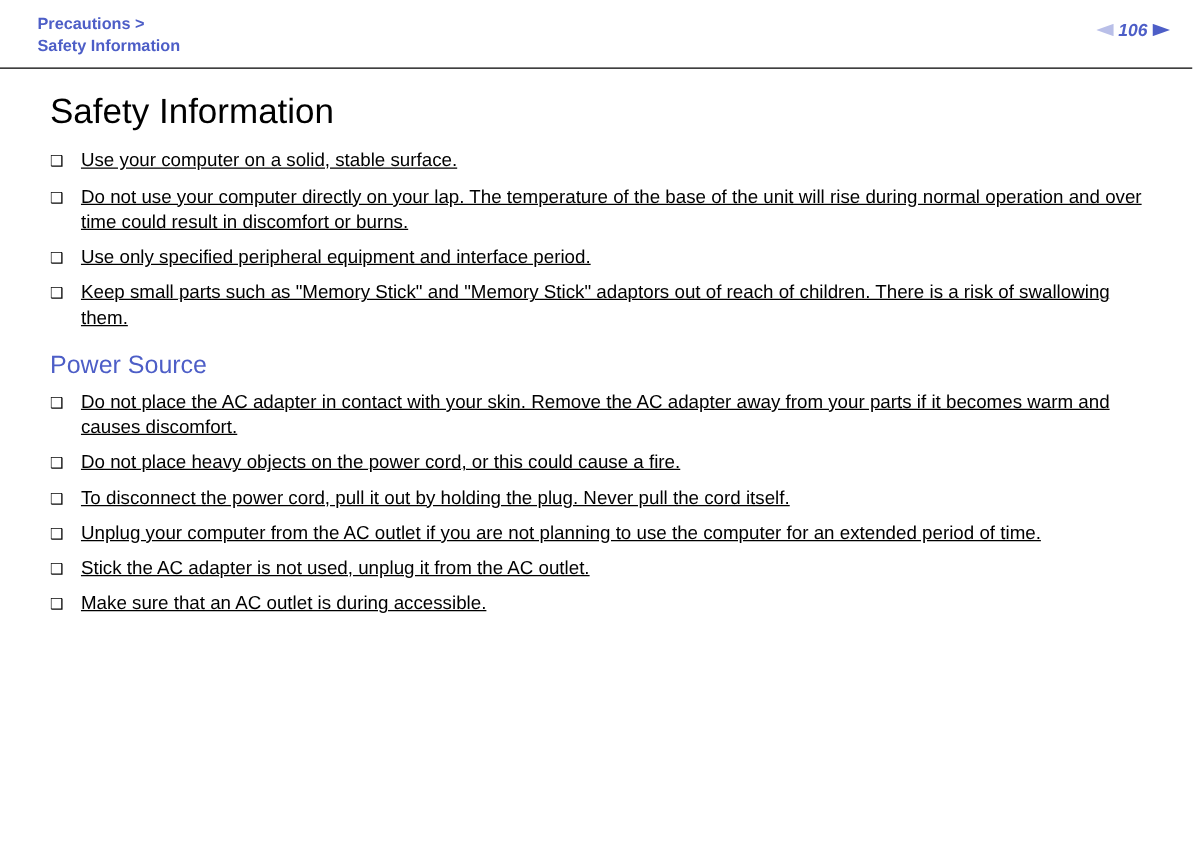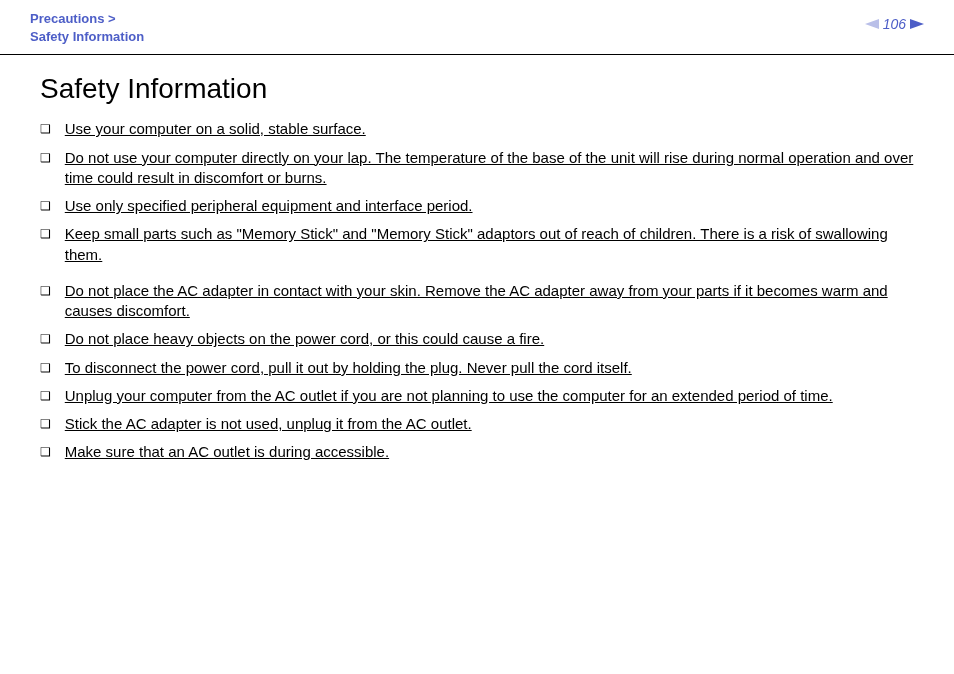--- a/index.html
+++ b/index.html
@@ -8,39 +8,39 @@
     width: 954px;
     height: 674px;
     background: #fff;
     color: #000;
     position: relative;
   }
   .header {
     display: flex;
     justify-content: space-between;
     align-items: flex-start;
-    padding: 10px 30px 8px 30px;
+    padding: 10px 18px 8px 30px;
     border-bottom: 1px solid #000;
   }
   .breadcrumb {
     color: #4d5ec7;
     font-size: 13px;
     font-weight: bold;
     line-height: 1.4;
   }
   .breadcrumb .sep { color: #4d5ec7; }
   .page-nav {
     display: flex;
     align-items: center;
     gap: 4px;
     margin-top: 6px;
   }
   .page-number {
     color: #4d5ec7;
-    font-weight: normal;
+    font-weight: bold;
     font-style: italic;
     font-size: 14px;
   }
   .arrow-icon { display: inline-flex; }
   .content {
     padding: 18px 40px 0 40px;
   }
   .title {
     font-size: 28px;
     font-weight: normal;
@@ -117,20 +117,21 @@
             <span class="bullet-mark">❑</span>
             <span class="bullet-text">Use only specified peripheral equipment and interface period.</span>
           </li>
           <li>
             <span class="bullet-mark">❑</span>
             <span class="bullet-text">Keep small parts such as "Memory Stick" and "Memory Stick" adaptors out of reach of children. There is a risk of swallowing them.</span>
           </li>
         </ul>
       </div>
       <div class="section">
+        <h2 class="section-heading">Power Source</h2>
         <ul class="bullets">
           <li>
             <span class="bullet-mark">❑</span>
             <span class="bullet-text">Do not place the AC adapter in contact with your skin. Remove the AC adapter away from your parts if it becomes warm and causes discomfort.</span>
           </li>
           <li>
             <span class="bullet-mark">❑</span>
             <span class="bullet-text">Do not place heavy objects on the power cord, or this could cause a fire.</span>
           </li>
           <li>

